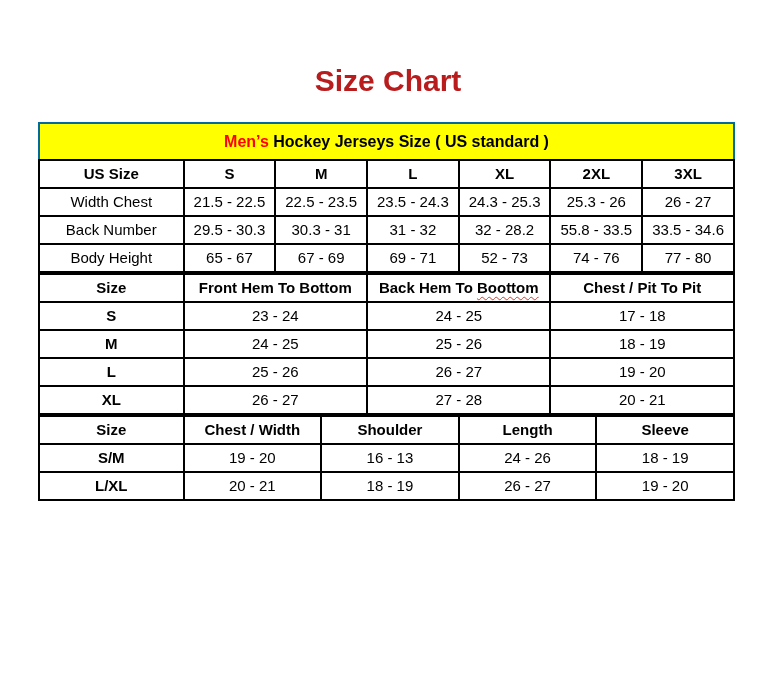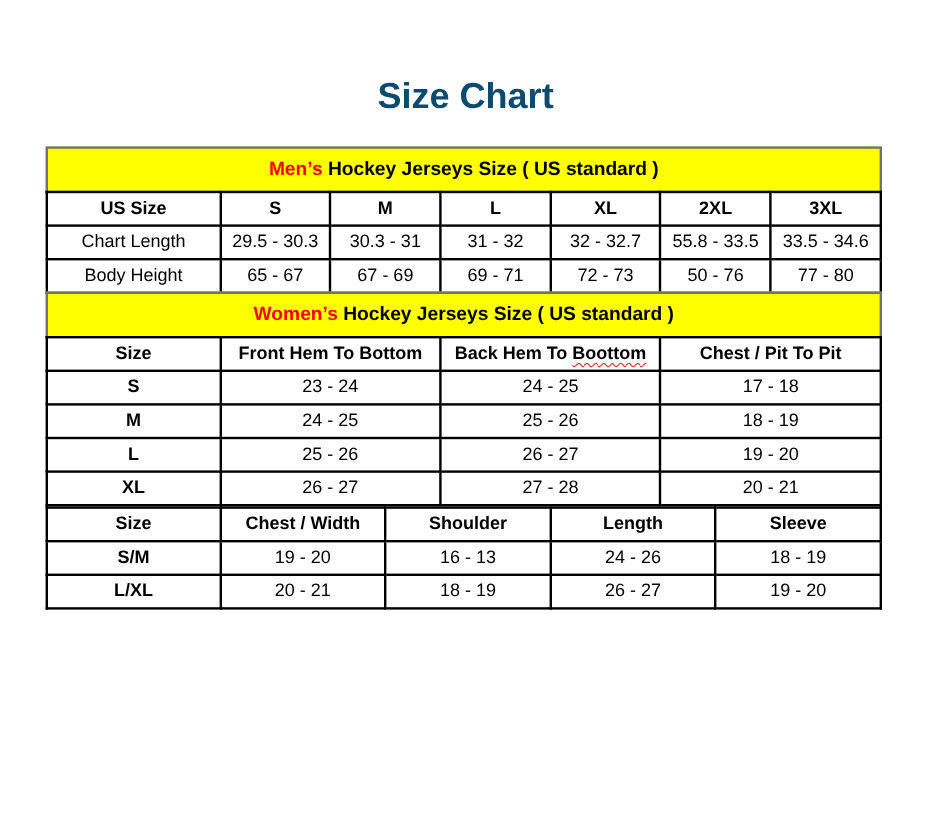--- a/index.html
+++ b/index.html
@@ -1,19 +1,19 @@
 <!DOCTYPE html>
 <html><head>
 <meta charset="utf-8">
 <style>
   html,body{margin:0;padding:0;background:#fff;}
   body{width:776px;height:692px;font-family:"Liberation Sans",sans-serif;color:#000;overflow:hidden;}
-  .page-title{margin:64px 0 0 0;text-align:center;font-size:30px;line-height:34px;font-weight:bold;color:#0c4a6e;}
+  .page-title{margin:64px 0 0 0;text-align:center;font-size:30px;line-height:34px;font-weight:bold;color:#b91c1c;}
   .tables{margin:24px 0 0 38px;width:697px;}
-  .banner{box-sizing:border-box;border:2px solid #737373;background:#FFFF00;text-align:center;
+  .banner{box-sizing:border-box;border:2px solid #0369a1;background:#FFFF00;text-align:center;
           font-weight:bold;font-size:16px;line-height:21px;padding:7px 0;}
   .banner .hl{color:#FF0000;}
   .banner + table, table + .banner{margin-top:-2px;}
   table{border-collapse:collapse;width:100%;table-layout:fixed;}
   th,td{box-sizing:border-box;border:2px solid #000;text-align:center;vertical-align:middle;
         font-size:15px;line-height:20px;padding:3px 2px;background:#fff;}
   th{font-weight:bold;}
   td{font-weight:normal;}
   td.lbl-plain{font-weight:normal;}
   td.lbl-bold{font-weight:bold;}
@@ -45,41 +45,49 @@
         <tr>
       <th>US Size</th>
       <th>S</th>
       <th>M</th>
       <th>L</th>
       <th>XL</th>
       <th>2XL</th>
       <th>3XL</th>
     </tr>
     <tr>
-      <td class="lbl-plain">Chart Length</td>
+      <td class="lbl-plain">Width Chest</td>
+      <td>21.5 - 22.5</td>
+      <td>22.5 - 23.5</td>
+      <td>23.5 - 24.3</td>
+      <td>24.3 - 25.3</td>
+      <td>25.3 - 26</td>
+      <td>26 - 27</td>
+    </tr>
+    <tr>
+      <td class="lbl-plain">Back Number</td>
       <td>29.5 - 30.3</td>
       <td>30.3 - 31</td>
       <td>31 - 32</td>
-      <td>32 - 32.7</td>
+      <td>32 - 28.2</td>
       <td>55.8 - 33.5</td>
       <td>33.5 - 34.6</td>
     </tr>
     <tr>
       <td class="lbl-plain">Body Height</td>
       <td>65 - 67</td>
       <td>67 - 69</td>
       <td>69 - 71</td>
-      <td>72 - 73</td>
-      <td>50 - 76</td>
+      <td>52 - 73</td>
+      <td>74 - 76</td>
       <td>77 - 80</td>
     </tr>
   </tbody>
     </table>
 
-  <div class="banner"><span class="hl">Women’s</span><span> Hockey Jerseys Size ( US standard )</span></div>
   <table>
     <colgroup>
         <col class="c-label">
         <col class="c-w">
         <col class="c-w">
         <col class="c-w">
       </colgroup>
     <tbody>
         <tr>
       <th>Size</th>

